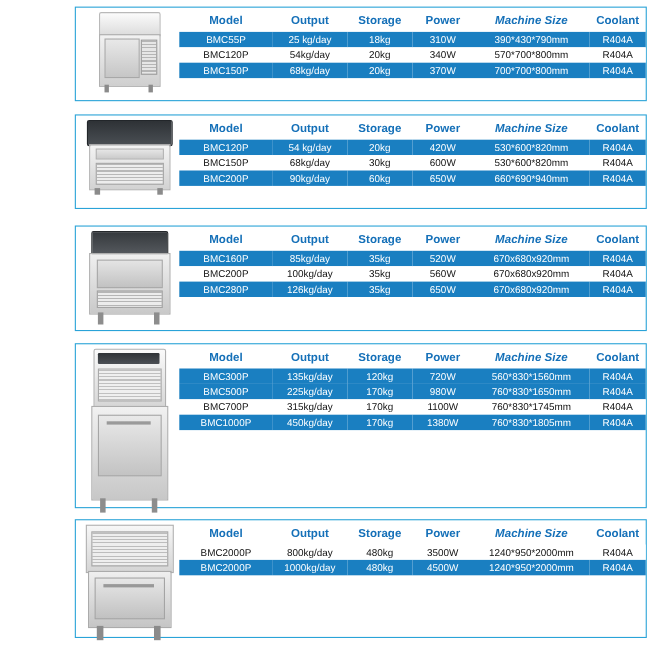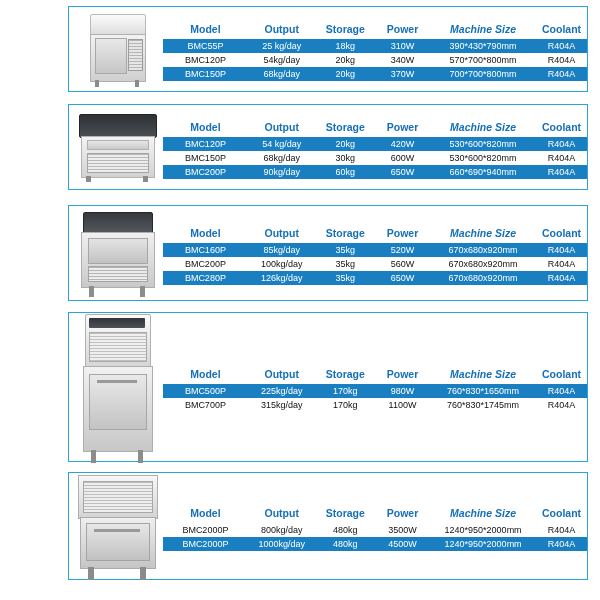--- a/index.html
+++ b/index.html
@@ -22,21 +22,21 @@
     box-sizing: border-box;
   }
   .panel {
     position: absolute;
     left: 68px;
     width: 520px;
     border: 1px solid #2aa3d8;
     box-sizing: border-box;
     background: #ffffff;
     display: flex;
-    align-items: center;
+    align-items: flex-start;
   }
   .machine-cell {
     width: 94px;
     flex: 0 0 94px;
     display: flex;
     align-items: flex-start;
     justify-content: center;
     padding-top: 4px;
     padding-left: 2px;
     box-sizing: border-box;
@@ -403,33 +403,49 @@
             <th class="col-model">Model</th>
             <th class="col-output">Output</th>
             <th class="col-storage">Storage</th>
             <th class="col-power">Power</th>
             <th class="col-size">Machine  Size</th>
             <th class="col-coolant">Coolant</th>
           </tr>
         </thead>
         <tbody>
           <tr class="band">
+            <td>BMC300P</td>
+            <td>135kg/day</td>
+            <td>120kg</td>
+            <td>720W</td>
+            <td>560*830*1560mm</td>
+            <td>R404A</td>
+          </tr>
+          <tr class="band">
             <td>BMC500P</td>
             <td>225kg/day</td>
             <td>170kg</td>
             <td>980W</td>
             <td>760*830*1650mm</td>
             <td>R404A</td>
           </tr>
           <tr class="plain">
             <td>BMC700P</td>
             <td>315kg/day</td>
             <td>170kg</td>
             <td>1100W</td>
             <td>760*830*1745mm</td>
+            <td>R404A</td>
+          </tr>
+          <tr class="band">
+            <td>BMC1000P</td>
+            <td>450kg/day</td>
+            <td>170kg</td>
+            <td>1380W</td>
+            <td>760*830*1805mm</td>
             <td>R404A</td>
           </tr>
         </tbody>
       </table>
     </div>
   </div>
 
   <div class="panel" style="top:472px;height:108px;">
     <div class="machine-cell">
       <div class="mach m5">

